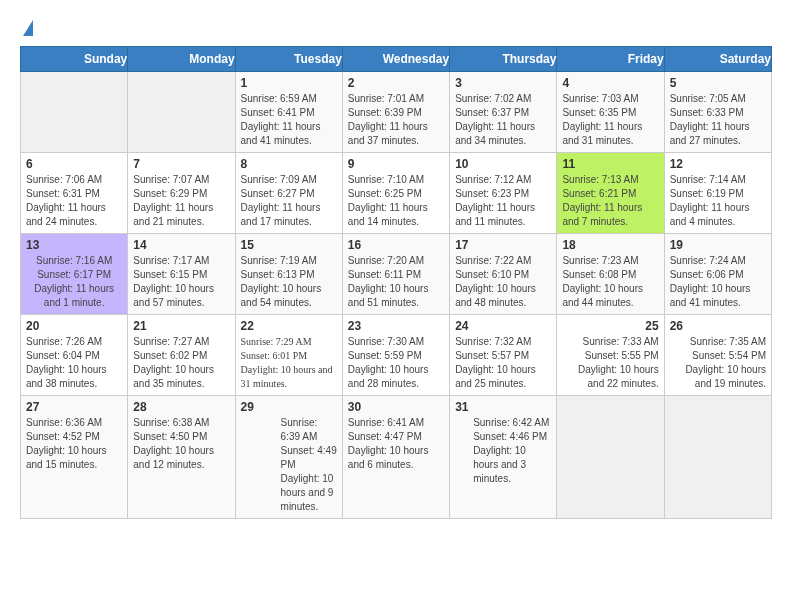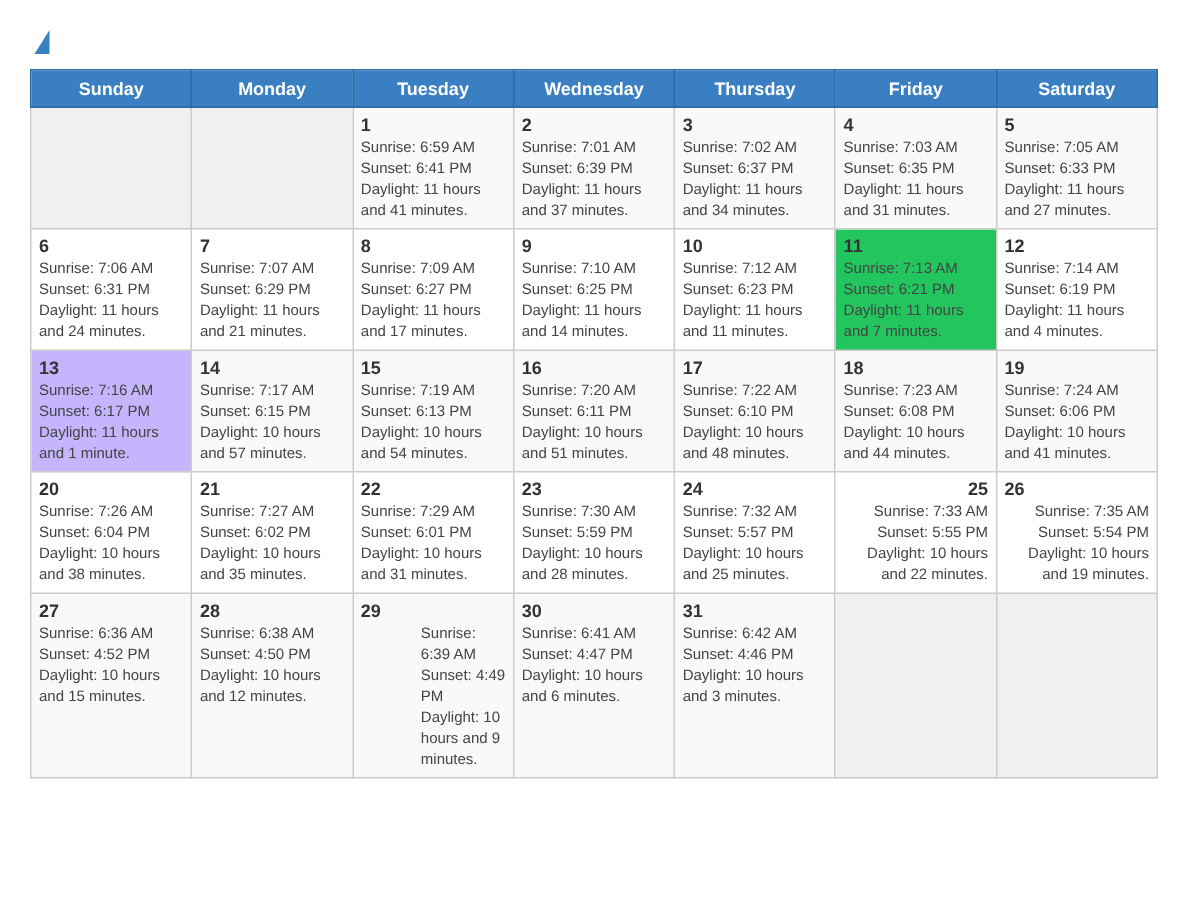--- a/index.html
+++ b/index.html
@@ -47,22 +47,22 @@
     }
     .calendar {
       width: 100%;
       border-collapse: collapse;
       border: 1px solid #ccc;
     }
     .calendar th {
       background: #3a7fc1;
       color: #fff;
       font-size: 12px;
-      padding: 5px 12px;
-      text-align: center;
+      padding: 5px 0;
+      text-align: right;
       border: 1px solid #2a6aa0;
       font-weight: bold;
     }
     .calendar td {
       border: 1px solid #ccc;
       vertical-align: top;
       padding: 4px 5px;
       font-size: 10px;
       color: #333;
       width: calc(100% / 7);
@@ -179,37 +179,37 @@
           <div class="day-detail" style="white-space: pre-line;">Sunrise: 7:10 AM
 Sunset: 6:25 PM
 Daylight: 11 hours and 14 minutes.</div>
         </td>
         <td style="background: rgb(255, 255, 255);">
           <span class="day-num">10</span>
           <div class="day-detail" style="white-space: pre-line;">Sunrise: 7:12 AM
 Sunset: 6:23 PM
 Daylight: 11 hours and 11 minutes.</div>
         </td>
-        <td style="background: #22c55e;">
+        <td style="background: #bef264;">
           <span class="day-num">11</span>
           <div class="day-detail" style="white-space: pre-line;">Sunrise: 7:13 AM
 Sunset: 6:21 PM
 Daylight: 11 hours and 7 minutes.</div>
         </td>
         <td style="background: rgb(255, 255, 255);">
           <span class="day-num">12</span>
           <div class="day-detail" style="white-space: pre-line;">Sunrise: 7:14 AM
 Sunset: 6:19 PM
 Daylight: 11 hours and 4 minutes.</div>
         </td>
       </tr>
       <tr>
         <td style="background: #c4b5fd;">
           <span class="day-num">13</span>
-          <div class="day-detail" style="white-space: pre-line;">Sunrise: 7:16 AM
+          <div class="day-detail" style="white-space: pre-line; text-align: center;">Sunrise: 7:16 AM
 Sunset: 6:17 PM
 Daylight: 11 hours and 1 minute.</div>
         </td>
         <td style="background: rgb(249, 249, 249);">
           <span class="day-num">14</span>
           <div class="day-detail" style="white-space: pre-line;">Sunrise: 7:17 AM
 Sunset: 6:15 PM
 Daylight: 10 hours and 57 minutes.</div>
         </td>
         <td style="background: rgb(249, 249, 249);">
@@ -251,21 +251,21 @@
 Daylight: 10 hours and 38 minutes.</div>
         </td>
         <td style="background: rgb(255, 255, 255);">
           <span class="day-num">21</span>
           <div class="day-detail" style="white-space: pre-line;">Sunrise: 7:27 AM
 Sunset: 6:02 PM
 Daylight: 10 hours and 35 minutes.</div>
         </td>
         <td style="background: rgb(255, 255, 255);">
           <span class="day-num">22</span>
-          <div class="day-detail" style="white-space: pre-line;">Sunrise: 7:29 AM
+          <div class="day-detail" style="white-space: pre-line; font-family: Liberation Serif, serif;">Sunrise: 7:29 AM
 Sunset: 6:01 PM
 Daylight: 10 hours and 31 minutes.</div>
         </td>
         <td style="background: rgb(255, 255, 255);">
           <span class="day-num">23</span>
           <div class="day-detail" style="white-space: pre-line;">Sunrise: 7:30 AM
 Sunset: 5:59 PM
 Daylight: 10 hours and 28 minutes.</div>
         </td>
         <td style="background: rgb(255, 255, 255);">
@@ -307,21 +307,21 @@
 Daylight: 10 hours and 9 minutes.</div>
         </td>
         <td style="background: rgb(249, 249, 249);">
           <span class="day-num">30</span>
           <div class="day-detail" style="white-space: pre-line;">Sunrise: 6:41 AM
 Sunset: 4:47 PM
 Daylight: 10 hours and 6 minutes.</div>
         </td>
         <td style="background: rgb(249, 249, 249);">
           <span class="day-num">31</span>
-          <div class="day-detail" style="white-space: pre-line;">Sunrise: 6:42 AM
+          <div class="day-detail" style="white-space: pre-line; margin-left: 18px;">Sunrise: 6:42 AM
 Sunset: 4:46 PM
 Daylight: 10 hours and 3 minutes.</div>
         </td>
         <td class="empty-cell"></td>
         <td class="empty-cell"></td>
       </tr>
     </tbody>
 </table>
 
 </body></html>

